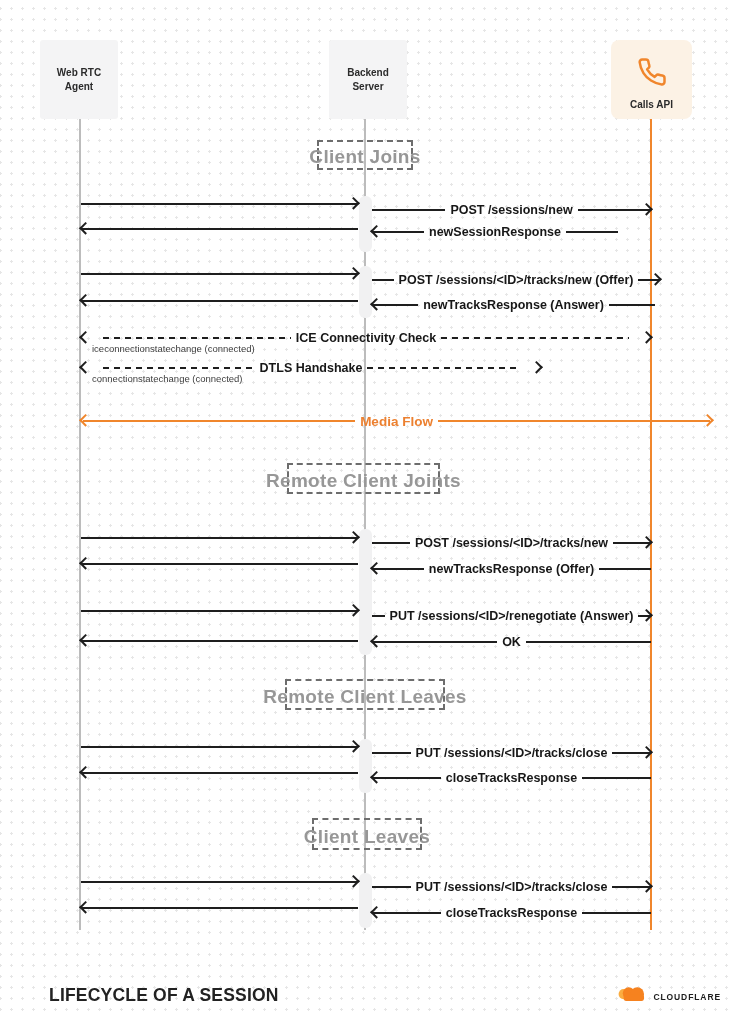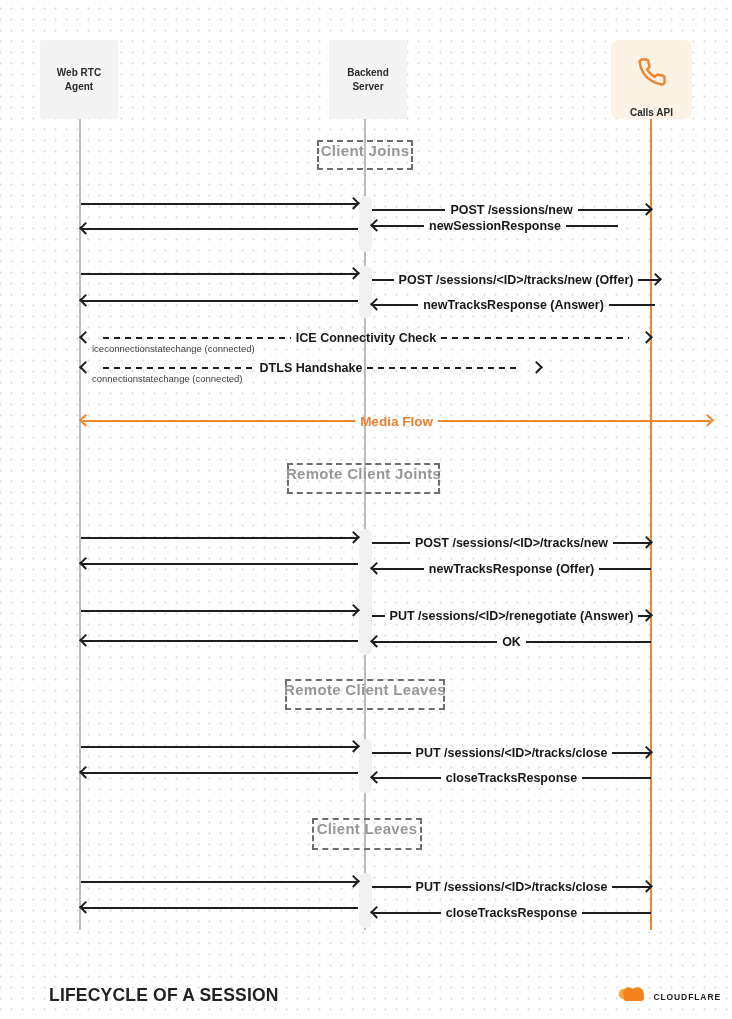--- a/index.html
+++ b/index.html
@@ -11,32 +11,32 @@
     background-image:radial-gradient(circle, #e6e6e6 1.2px, transparent 1.4px);
     background-size:11px 11px; background-position:6px 14px;
   }
   
   .actor {
     position:absolute; top:40px; height:79px;
     display:flex; flex-direction:column; align-items:center; justify-content:center;
     font-weight:700; font-size:10px; color:#2b2b2b; text-align:center; line-height:1.35;
     background:#f4f4f5; border-radius:3px;
   }
-  .actor.api { background:#fcf2e5; border-radius:8px; justify-content:space-between; padding-top:17px; }
+  .actor.api { background:#fcf2e5; border-radius:8px; justify-content:flex-start; padding-top:17px; }
   .actor.api .phone { margin-bottom:7px; }
   
   .lifeline { position:absolute; top:119px; width:2px; height:811px; background:#bcbcbc; }
   .lifeline.orange { background:#f0862c; }
   
   .act { position:absolute; left:359px; width:13px; background:#f1f1f2; border-radius:6px; z-index:2; }
   
   .section {
     position:absolute; border:2px dashed #6d6d6d; z-index:3;
-    display:flex; align-items:flex-start; justify-content:center;
-    font-weight:600; font-size:15px; color:#979797; letter-spacing:.3px; white-space:nowrap;
+    display:flex; align-items:flex-end; justify-content:center;
+    font-weight:600; font-size:19px; color:#979797; letter-spacing:.3px; white-space:nowrap;
   }
   
   .msg { position:absolute; height:16px; display:flex; align-items:center; z-index:4; }
   .msg .seg { flex:1; height:2px; background:#1e1e1e; min-width:5px; }
   .msg .lbl { font-size:12.5px; font-weight:700; color:#171717; padding:0 5px; white-space:nowrap; }
   .msg .head { position:absolute; width:9px; height:9px; top:50%; z-index:5; }
   .msg .head.r { right:0; border-top:2.5px solid #1e1e1e; border-right:2.5px solid #1e1e1e;
                  transform:translateY(-58%) rotate(45deg); }
   .msg .head.l { left:0; border-top:2.5px solid #1e1e1e; border-left:2.5px solid #1e1e1e;
                  transform:translateY(-58%) rotate(-45deg); }
@@ -107,21 +107,21 @@
   <div class="msg" style="left:372px;top:202px;width:279px">
     <span class="seg"></span>
     <span class="lbl">POST /sessions/new</span>
     <span class="seg"></span>
       <span class="head r"></span>
   </div>
   <div class="msg" style="left:81px;top:221px;width:277px">
     <span class="seg"></span>
       <span class="head l"></span>
   </div>
-  <div class="msg" style="left:372px;top:218px;width:246px">
+  <div class="msg" style="left:372px;top:224px;width:246px">
     <span class="seg"></span>
     <span class="lbl">newSessionResponse</span>
     <span class="seg"></span>
       <span class="head l"></span>
   </div>
 
   <div class="msg" style="left:81px;top:266px;width:277px">
     <span class="seg"></span>
       <span class="head r"></span>
   </div>

